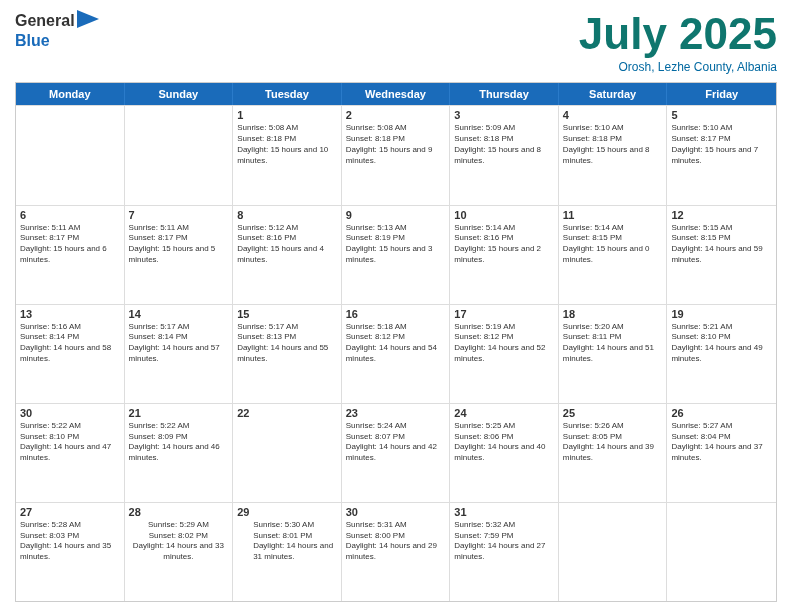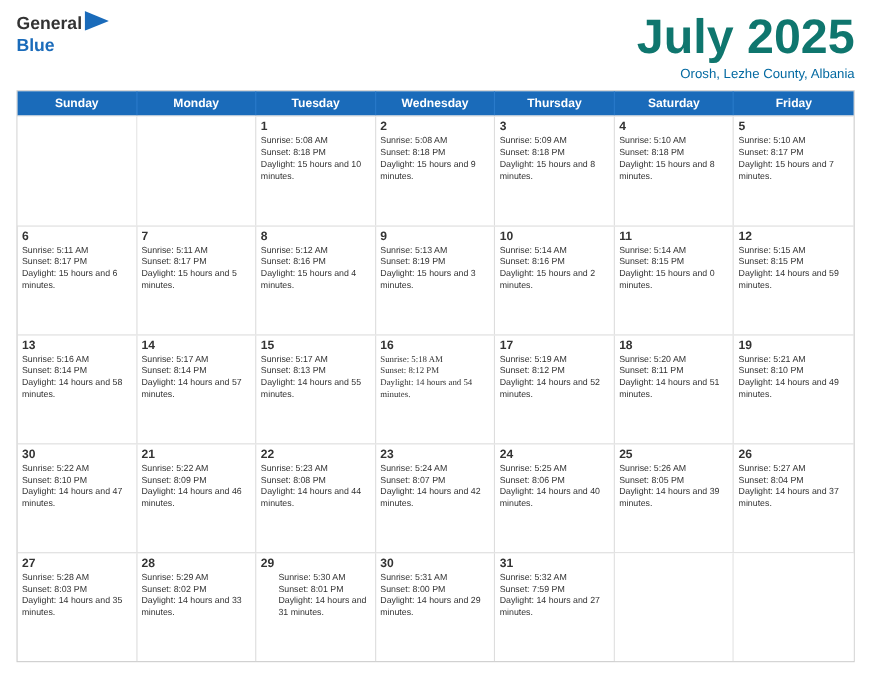--- a/index.html
+++ b/index.html
@@ -130,22 +130,22 @@
       </div>
     </div>
     <div class="title-block">
       <div class="month-title">July 2025</div>
       <div class="location">Orosh, Lezhe County, Albania</div>
     </div>
   </div>
 
   <div class="calendar">
     <div class="cal-header">
-    <div class="cal-header-cell">Sunday</div>
-        <div class="cal-header-cell">Monday</div>
+    <div class="cal-header-cell">Monday</div>
+        <div class="cal-header-cell">Sunday</div>
         <div class="cal-header-cell">Tuesday</div>
         <div class="cal-header-cell">Wednesday</div>
         <div class="cal-header-cell">Thursday</div>
         <div class="cal-header-cell">Saturday</div>
         <div class="cal-header-cell">Friday</div>
       </div>
     <div class="cal-body">
     <div class="cal-row">
           <div class="cal-cell empty"></div>
           <div class="cal-cell empty"></div>
@@ -238,21 +238,21 @@
 Daylight: 14 hours and 57 minutes.</div>
           </div>
           <div class="cal-cell">
             <div class="day-num">15</div>
             <div class="cell-info" style="white-space: pre-line;">Sunrise: 5:17 AM
 Sunset: 8:13 PM
 Daylight: 14 hours and 55 minutes.</div>
           </div>
           <div class="cal-cell">
             <div class="day-num">16</div>
-            <div class="cell-info" style="white-space: pre-line; font-family: Liberation Serif, serif;">Sunrise: 5:18 AM
+            <div class="cell-info" style="white-space: pre-line;">Sunrise: 5:18 AM
 Sunset: 8:12 PM
 Daylight: 14 hours and 54 minutes.</div>
           </div>
           <div class="cal-cell">
             <div class="day-num">17</div>
             <div class="cell-info" style="white-space: pre-line;">Sunrise: 5:19 AM
 Sunset: 8:12 PM
 Daylight: 14 hours and 52 minutes.</div>
           </div>
           <div class="cal-cell">
@@ -276,23 +276,20 @@
 Daylight: 14 hours and 47 minutes.</div>
           </div>
           <div class="cal-cell">
             <div class="day-num">21</div>
             <div class="cell-info" style="white-space: pre-line;">Sunrise: 5:22 AM
 Sunset: 8:09 PM
 Daylight: 14 hours and 46 minutes.</div>
           </div>
           <div class="cal-cell">
             <div class="day-num">22</div>
-            <div class="cell-info" style="white-space: pre-line;">Sunrise: 5:23 AM
-Sunset: 8:08 PM
-Daylight: 14 hours and 44 minutes.</div>
           </div>
           <div class="cal-cell">
             <div class="day-num">23</div>
             <div class="cell-info" style="white-space: pre-line;">Sunrise: 5:24 AM
 Sunset: 8:07 PM
 Daylight: 14 hours and 42 minutes.</div>
           </div>
           <div class="cal-cell">
             <div class="day-num">24</div>
             <div class="cell-info" style="white-space: pre-line;">Sunrise: 5:25 AM
@@ -314,21 +311,21 @@
         </div>
         <div class="cal-row">
           <div class="cal-cell">
             <div class="day-num">27</div>
             <div class="cell-info" style="white-space: pre-line;">Sunrise: 5:28 AM
 Sunset: 8:03 PM
 Daylight: 14 hours and 35 minutes.</div>
           </div>
           <div class="cal-cell">
             <div class="day-num">28</div>
-            <div class="cell-info" style="white-space: pre-line;">Sunrise: 5:29 AM
+            <div class="cell-info" style="white-space: pre-line; text-align: center;">Sunrise: 5:29 AM
 Sunset: 8:02 PM
 Daylight: 14 hours and 33 minutes.</div>
           </div>
           <div class="cal-cell">
             <div class="day-num">29</div>
             <div class="cell-info" style="white-space: pre-line; margin-left: 16px;">Sunrise: 5:30 AM
 Sunset: 8:01 PM
 Daylight: 14 hours and 31 minutes.</div>
           </div>
           <div class="cal-cell">

